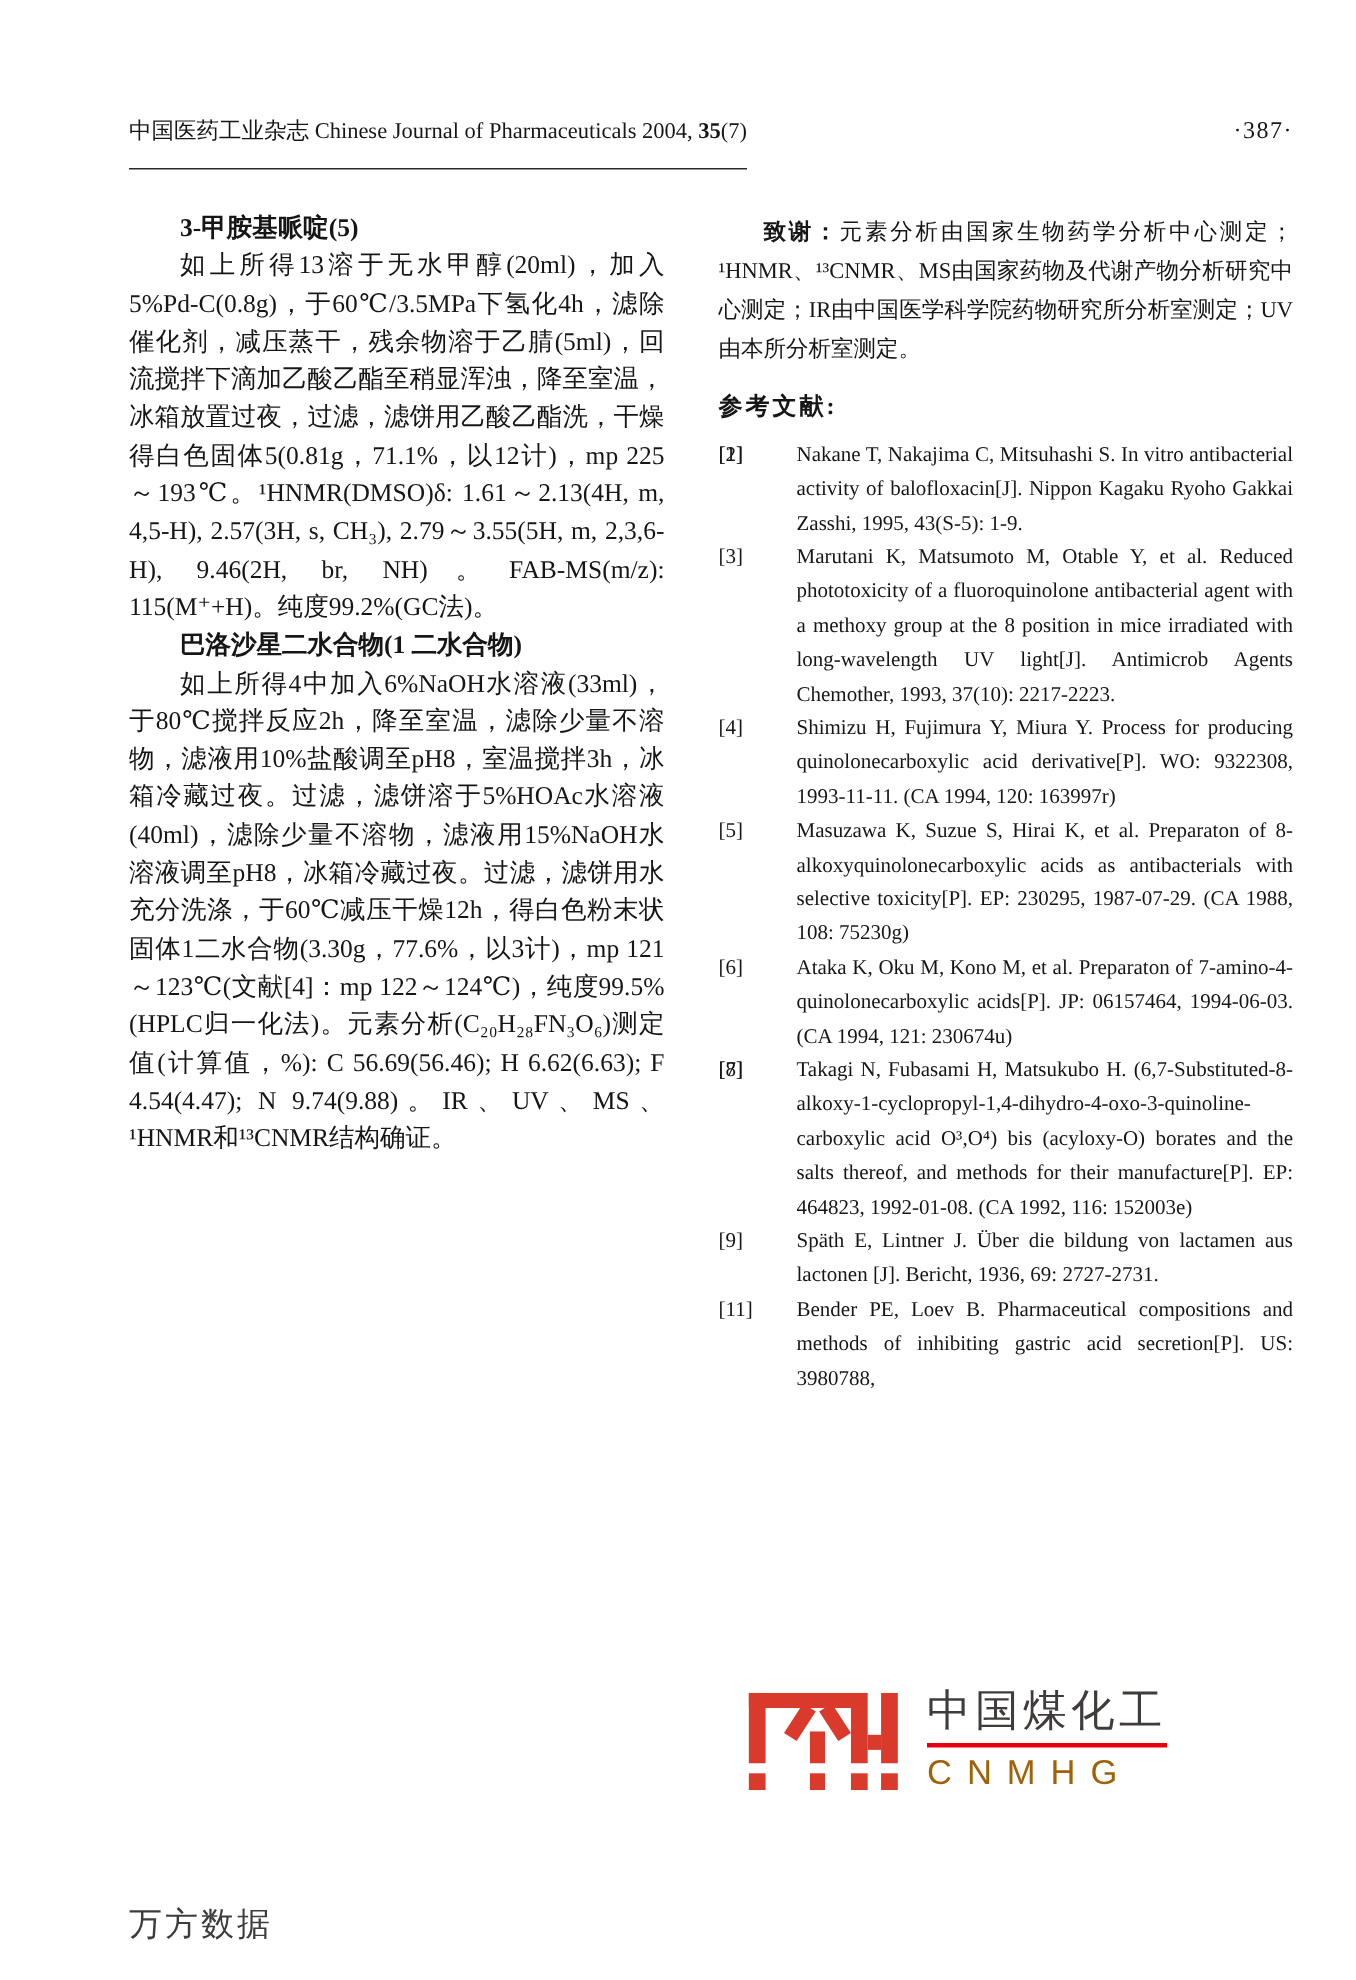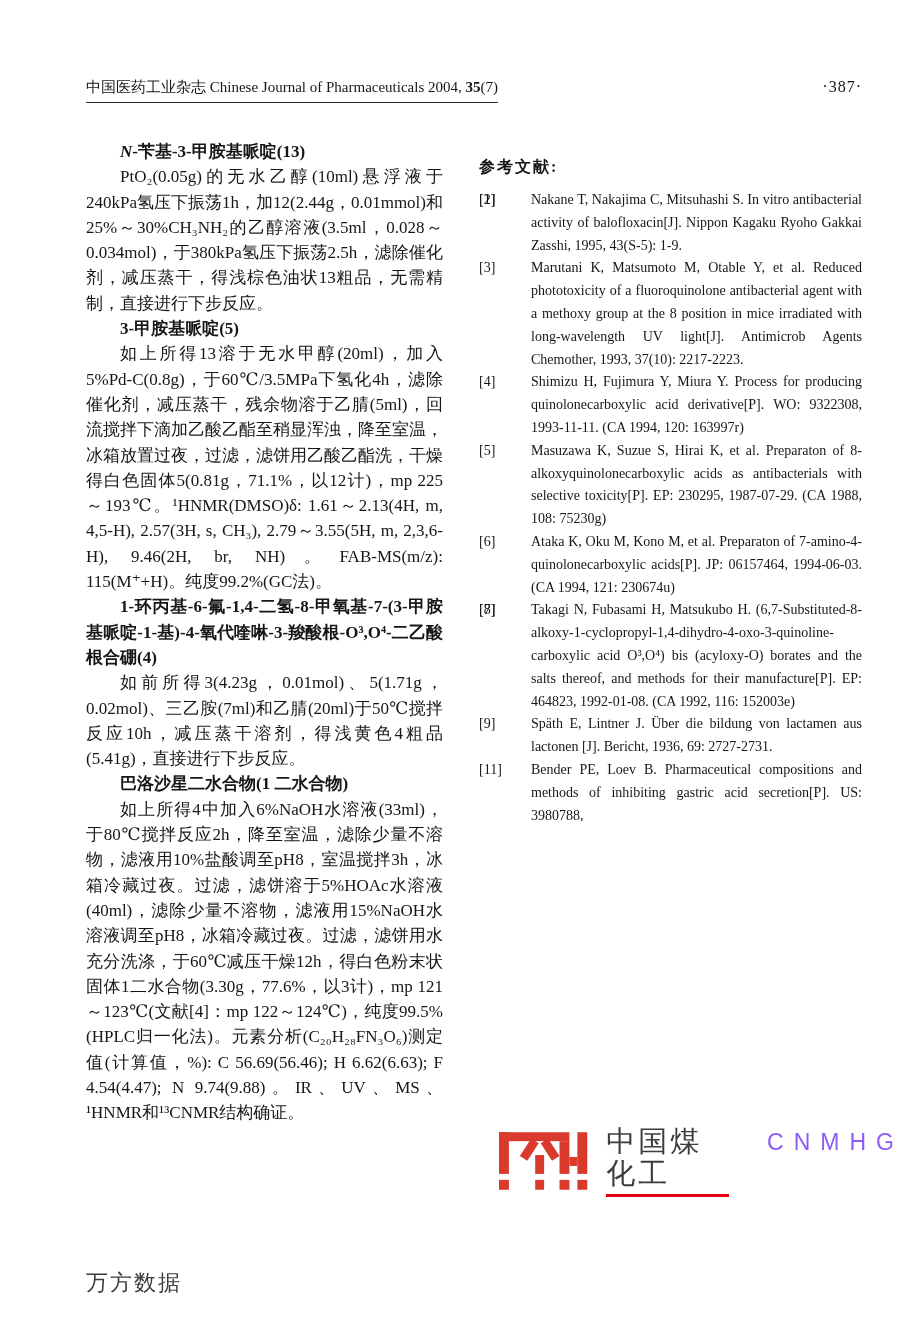--- a/index.html
+++ b/index.html
@@ -9,21 +9,21 @@
     font-family:"Liberation Serif","DejaVu Serif",serif;
     overflow:hidden;
   }
 
   
   .page-header {
     position:absolute; top:78px; left:86px; width:776px;
     display:flex; justify-content:space-between; align-items:baseline;
     font-size:15px;
   }
-  .journal-line { border-bottom:1.5px solid #2a2a2a; padding-bottom:5px; }
+  .journal-line { border-bottom:1.5px solid #2a2a2a; padding-bottom:15px; }
   .vol-bold { font-weight:bold; }
   .page-num { font-size:16px; letter-spacing:1px; }
 
   
   .col-left {
     position:absolute; left:86px; top:139px; width:357px;
     font-size:17px; line-height:25.3px; text-align:justify;
   }
   .sec-heading { font-weight:bold; text-indent:2em; text-align:justify; }
   .sec-body { text-indent:2em; }
@@ -34,66 +34,59 @@
   .ack { font-size:15px; line-height:26px; text-align:justify; text-indent:2em; margin:0; }
   .ack-label { font-weight:bold; }
   .refs-heading { font-weight:bold; font-size:16px; margin-top:15px; letter-spacing:2px; }
   .refs { margin-top:11px; font-size:14px; line-height:22.8px; }
   .ref { position:relative; padding-left:52px; text-align:justify; }
   .ref-num { position:absolute; left:0; top:0; }
 
   
   .logo { position:absolute; left:497px; top:1126px; display:flex; gap:15px; align-items:flex-start; }
   .logo-mark { display:block; }
-  .logo-right { display:flex; flex-direction:row;gap:38px; }
+  .logo-right { display:flex; flex-direction:column; }
   .logo-cn {
     font-family:"Liberation Sans","DejaVu Sans",sans-serif;
     font-size:29px; color:#403c3b; letter-spacing:3px;
     padding-bottom:4px; border-bottom:3px solid #e60012; line-height:1.1;
   }
   .logo-en {
     font-family:"Liberation Sans","DejaVu Sans",sans-serif;
-    font-size:23px; color:#8b5cf6; letter-spacing:10px; margin-top:4px; line-height:1.1;
+    font-size:23px; color:#a16207; letter-spacing:10px; margin-top:4px; line-height:1.1;
   }
 
   
   .wanfang {
     position:absolute; left:86px; top:1268px;
     font-family:"Liberation Sans","DejaVu Sans",sans-serif;
     font-size:22px; color:#3d3d3d; letter-spacing:2px;
   }
 </style>
 </head>
 <body>
 
 <div class="page-header">
   <span class="journal-line"><span>中国医药工业杂志</span><span>  Chinese Journal of Pharmaceuticals 2004, </span><span class="vol-bold">35</span><span>(7)</span></span>
   <span class="page-num">·387·</span>
 </div>
 
 <div class="col-left">
   <div class="sec">
-    <div class="sec-heading"><span class="it">N</span><span>-苄基-3-甲胺基哌啶(13)</span></div>
-    <div class="sec-body">PtO₂(0.05g)的无水乙醇(10ml)悬浮液于240kPa氢压下振荡1h，加12(2.44g，0.01mmol)和25%～30%CH₃NH₂的乙醇溶液(3.5ml，0.028～0.034mol)，于380kPa氢压下振荡2.5h，滤除催化剂，减压蒸干，得浅棕色油状13粗品，无需精制，直接进行下步反应。</div>
-  </div>
-  <div class="sec">
     <div class="sec-heading">3-甲胺基哌啶(5)</div>
     <div class="sec-body">如上所得13溶于无水甲醇(20ml)，加入5%Pd-C(0.8g)，于60℃/3.5MPa下氢化4h，滤除催化剂，减压蒸干，残余物溶于乙腈(5ml)，回流搅拌下滴加乙酸乙酯至稍显浑浊，降至室温，冰箱放置过夜，过滤，滤饼用乙酸乙酯洗，干燥得白色固体5(0.81g，71.1%，以12计)，mp 225～193℃。¹HNMR(DMSO)δ: 1.61～2.13(4H, m, 4,5-H), 2.57(3H, s, CH₃), 2.79～3.55(5H, m, 2,3,6-H), 9.46(2H, br, NH)。FAB-MS(m/z): 115(M⁺+H)。纯度99.2%(GC法)。</div>
-  </div>
-  <div class="sec">
-    <div class="sec-heading">1-环丙基-6-氟-1,4-二氢-8-甲氧基-7-(3-甲胺基哌啶-1-基)-4-氧代喹啉-3-羧酸根-O³,O⁴-二乙酸根合硼(4)</div>
-    <div class="sec-body">如前所得3(4.23g，0.01mol)、5(1.71g，0.02mol)、三乙胺(7ml)和乙腈(20ml)于50℃搅拌反应10h，减压蒸干溶剂，得浅黄色4粗品(5.41g)，直接进行下步反应。</div>
   </div>
   <div class="sec">
     <div class="sec-heading">巴洛沙星二水合物(1 二水合物)</div>
     <div class="sec-body">如上所得4中加入6%NaOH水溶液(33ml)，于80℃搅拌反应2h，降至室温，滤除少量不溶物，滤液用10%盐酸调至pH8，室温搅拌3h，冰箱冷藏过夜。过滤，滤饼溶于5%HOAc水溶液(40ml)，滤除少量不溶物，滤液用15%NaOH水溶液调至pH8，冰箱冷藏过夜。过滤，滤饼用水充分洗涤，于60℃减压干燥12h，得白色粉末状固体1二水合物(3.30g，77.6%，以3计)，mp 121～123℃(文献[4]：mp 122～124℃)，纯度99.5%(HPLC归一化法)。元素分析(C₂₀H₂₈FN₃O₆)测定值(计算值，%): C 56.69(56.46); H 6.62(6.63); F 4.54(4.47); N 9.74(9.88)。IR、UV、MS、¹HNMR和¹³CNMR结构确证。</div>
   </div>
 </div>
 
 <div class="col-right">
+  <p class="ack"><span class="ack-label">致谢：</span><span>元素分析由国家生物药学分析中心测定；¹HNMR、¹³CNMR、MS由国家药物及代谢产物分析研究中心测定；IR由中国医学科学院药物研究所分析室测定；UV由本所分析室测定。</span></p>
 
   <div class="refs-heading">参考文献:</div>
 
   <div class="refs">
     <div class="ref"><span class="ref-num">[1]</span></div>
     <div class="ref"><span class="ref-num">[2]</span><span class="ref-text">Nakane T, Nakajima C, Mitsuhashi S. In vitro antibacterial activity of balofloxacin[J]. Nippon Kagaku Ryoho Gakkai Zasshi, 1995, 43(S-5): 1-9.</span></div>
     <div class="ref"><span class="ref-num">[3]</span><span class="ref-text">Marutani K, Matsumoto M, Otable Y, et al. Reduced phototoxicity of a fluoroquinolone antibacterial agent with a methoxy group at the 8 position in mice irradiated with long-wavelength UV light[J]. Antimicrob Agents Chemother, 1993, 37(10): 2217-2223.</span></div>
     <div class="ref"><span class="ref-num">[4]</span><span class="ref-text">Shimizu H, Fujimura Y, Miura Y. Process for producing quinolonecarboxylic acid derivative[P]. WO: 9322308, 1993-11-11. (CA 1994, 120: 163997r)</span></div>
     <div class="ref"><span class="ref-num">[5]</span><span class="ref-text">Masuzawa K, Suzue S, Hirai K, et al. Preparaton of 8-alkoxyquinolonecarboxylic acids as antibacterials with selective toxicity[P]. EP: 230295, 1987-07-29. (CA 1988, 108: 75230g)</span></div>
     <div class="ref"><span class="ref-num">[6]</span><span class="ref-text">Ataka K, Oku M, Kono M, et al. Preparaton of 7-amino-4-quinolonecarboxylic acids[P]. JP: 06157464, 1994-06-03. (CA 1994, 121: 230674u)</span></div>

